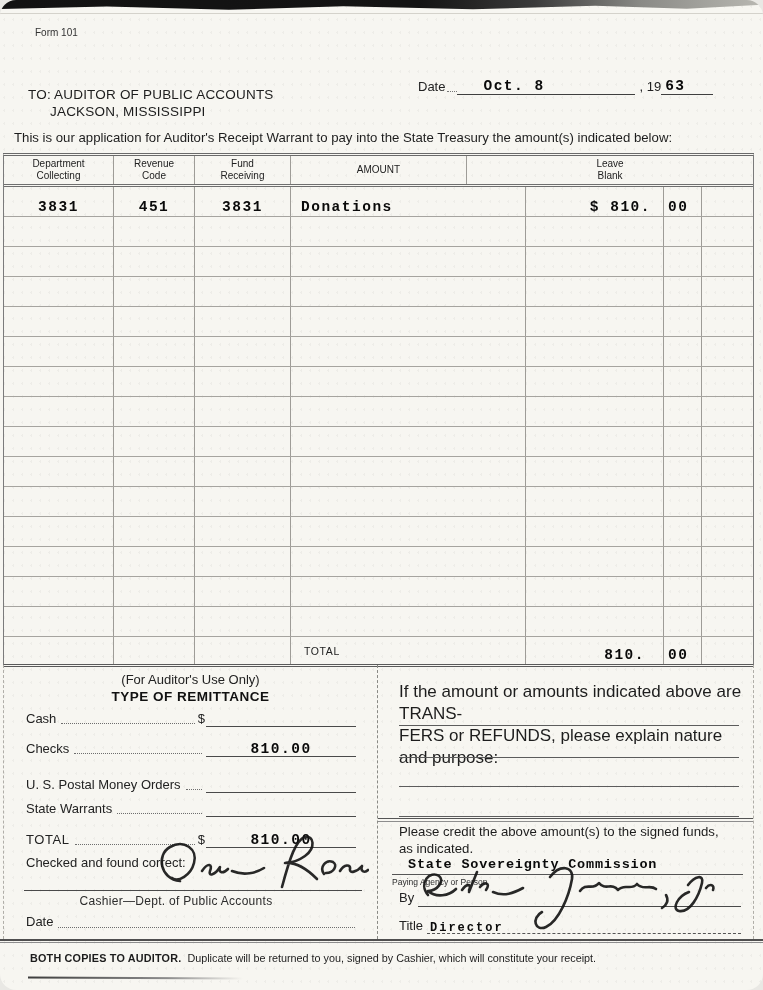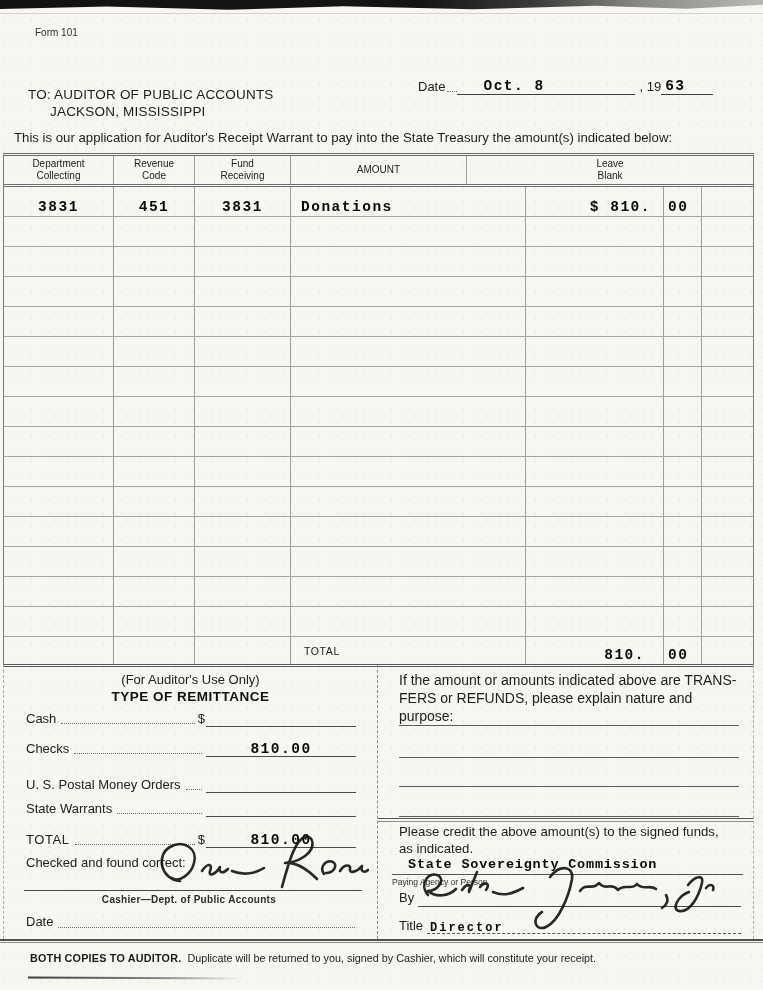--- a/index.html
+++ b/index.html
@@ -3,21 +3,21 @@
 <meta charset="utf-8">
 <style>
   * { margin:0; padding:0; box-sizing:border-box; }
   html,body { background:#e9e8e4; }
   .page {
     position:relative; width:763px; height:990px; margin:0 auto;
     background:#f7f6f1;
     background-image: radial-gradient(rgba(0,0,0,0.035) 1px, transparent 1px);
     background-size: 9px 13px;
     font-family:"Liberation Sans","DejaVu Sans",sans-serif;
-    color:#222; overflow:hidden;
+    color:#222; overflow:hidden;border-radius:16px;
   }
   
   .scan-top{
     position:absolute; top:0; left:0; right:0; height:12px;
     background:linear-gradient(90deg,#121212 0%,#141414 55%,#3a3a3a 70%,#8a8a86 84%,#b9b8b2 100%);
     clip-path:polygon(0 0,100% 0,100% 40%,90% 72%,78% 48%,62% 78%,45% 52%,30% 82%,14% 55%,0 75%);
   }
   .scan-top-rule{ position:absolute; top:13px; left:0; right:0; height:1px; background:#d4d2cb; }
   .scan-bottom-line{
     position:absolute; top:977px; left:28px; width:215px; height:2px;
@@ -79,26 +79,26 @@
   .h1{ position:absolute; top:7px; left:0; width:100%; text-align:center; font-size:13px; }
   .h2{ position:absolute; top:24px; left:0; width:100%; text-align:center; font-size:13.5px; font-weight:bold; letter-spacing:.5px; color:#111; }
   .rrow{ position:absolute; left:22px; width:330px; height:20px; display:flex; align-items:flex-end; }
   .rlabel{ font-size:13px; white-space:nowrap; padding-bottom:1px; }
   .rlead{ flex:1; border-bottom:1px dotted #6e6e6e; margin:0 3px 3px 5px; min-width:8px; }
   .rprefix{ font-size:13px; padding:0 1px 1px 0; }
   .rline{ width:150px; border-bottom:1.6px solid #4a4a4a; text-align:center; }
   .rline .typed{ font-size:14.5px; position:relative; top:1px; }
   .checked-label{ position:absolute; top:190px; left:22px; font-size:13px; }
   .cashier-line{ position:absolute; top:225px; left:20px; width:338px; border-top:1.4px solid #4a4a4a; }
-  .cashier-cap{ position:absolute; top:229px; left:16px; width:338px; text-align:center; font-size:10px; letter-spacing:.3px; color:#2c2c2c;font-weight:bold; }
+  .cashier-cap{ position:absolute; top:229px; left:3px; width:338px; text-align:center; font-size:12px; letter-spacing:.3px; color:#2c2c2c; }
   .brow-date{ position:absolute; left:22px; top:247px; width:332px; height:18px; display:flex; align-items:flex-end; }
   .sig{ position:absolute; pointer-events:none; }
   .sig path{ fill:none; stroke:#161616; stroke-width:2.6; stroke-linecap:round; stroke-linejoin:round; opacity:.92; }
 
-  .note{ position:absolute; top:6px; left:21px; right:10px; font-size:14px; line-height:1.3; color:#1d1d1d; }
+  .note{ position:absolute; top:16px; left:21px; right:10px; font-size:17px; line-height:1.3; color:#1d1d1d; }
   .note span{ display:block; }
   .bline{ position:absolute; left:21px; right:14px; border-top:1.5px solid #5c5c5c; }
   .dbl{ position:absolute; left:0; right:0; height:4px; border-top:1.8px solid #555; border-bottom:1px solid #8d8d8d; }
   .credit-note{ position:absolute; top:158px; left:21px; right:10px; font-size:13.2px; line-height:1.3; color:#1d1d1d; }
   .credit-note span{ display:block; }
   .agency-typed{ position:absolute; top:192px; left:30px; font-size:13.5px; letter-spacing:.8px; }
   .agency-line{ position:absolute; top:209px; left:14px; right:10px; border-top:1.3px solid #555; }
   .agency-cap{ position:absolute; top:212px; left:14px; right:10px; text-align:left; font-size:8.5px; color:#2c2c2c; }
   .by-label{ position:absolute; top:225px; left:21px; font-size:13px; }
   .by-line{ position:absolute; top:241px; left:40px; right:12px; border-top:1.4px solid #4a4a4a; }

